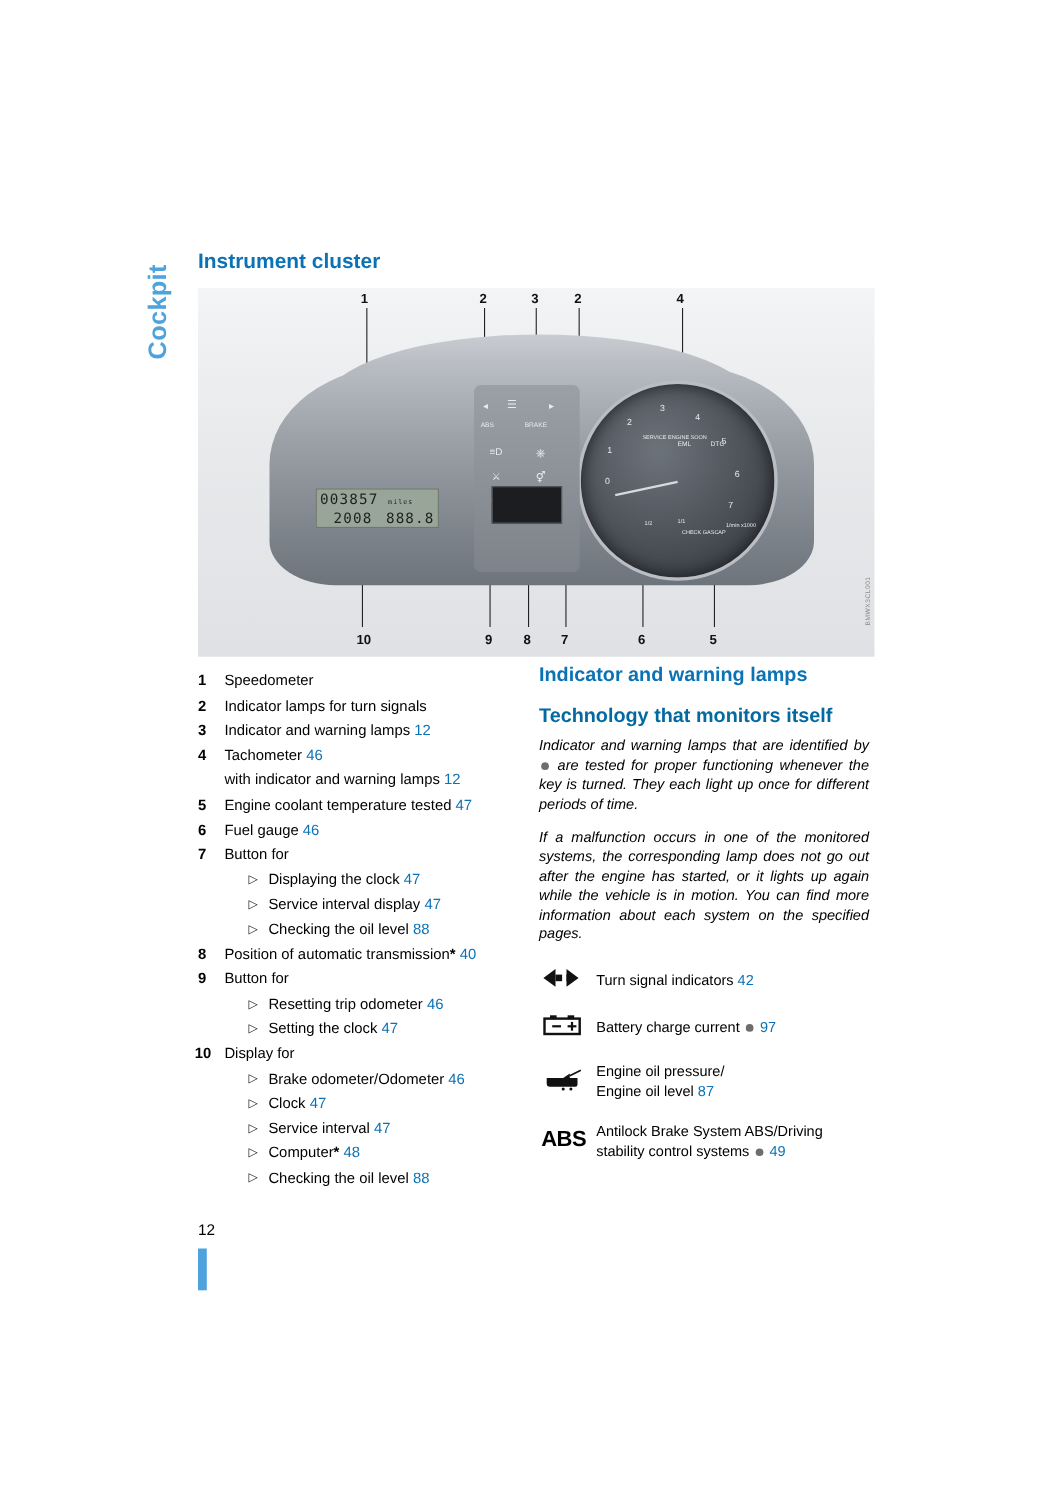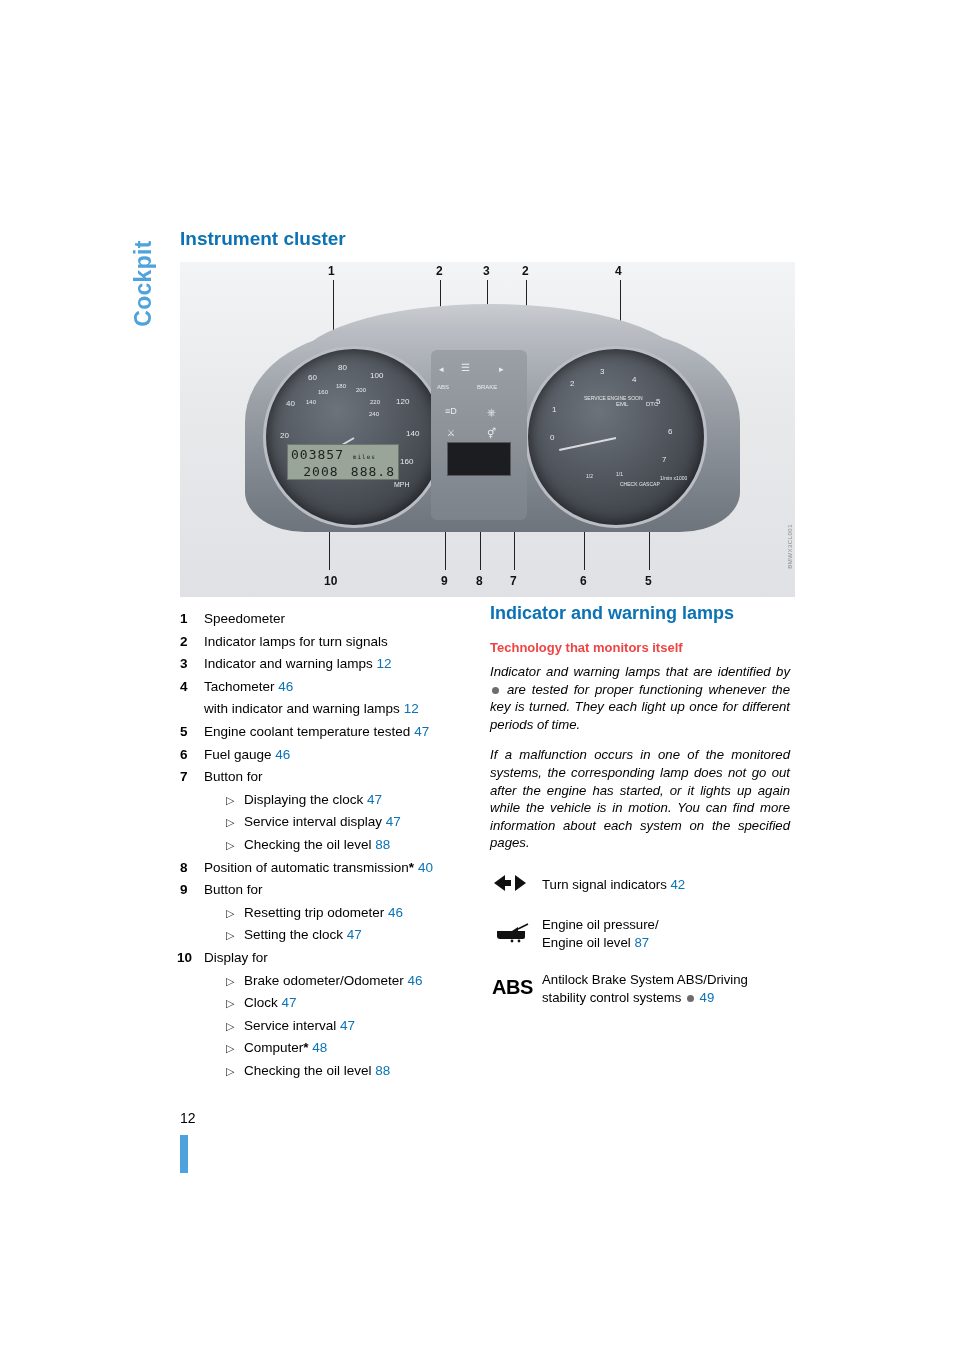--- a/index.html
+++ b/index.html
@@ -194,23 +194,23 @@
     top: 603px;
     width: 300px;
   }
   .h2 {
     font-size: 18px;
     font-weight: bold;
     color: #0b72b5;
     margin: 0 0 16px 0;
   }
   .h3 {
-    font-size: 13px;
-    font-weight: bold;
-    color: #ef4444;
+    font-size: 18px;
+    font-weight: bold;
+    color: #0369a1;
     margin: 0 0 8px 0;
   }
   .para {
     font-size: 13.2px;
     line-height: 17.6px;
     margin: 0 0 13px 0;
     text-align: justify;
     font-style: italic;
   }
   .dotmark {
@@ -302,38 +302,20 @@
     <div class="lead" style="left:265px; top:268px; height:40px;"></div>
     <div class="lead" style="left:300px; top:268px; height:40px;"></div>
     <div class="lead" style="left:334px; top:268px; height:40px;"></div>
     <div class="lead" style="left:404px; top:252px; height:56px;"></div>
     <div class="lead" style="left:469px; top:252px; height:56px;"></div>
 
     <div class="cluster-body">
       <div class="hood"></div>
       <div class="shroud"></div>
 
-      <div class="dial dial-speed">
-        <div class="dial-face-text" style="left:72px; top:14px;">80</div>
-        <div class="dial-face-text" style="left:104px; top:22px;">100</div>
-        <div class="dial-face-text" style="left:42px; top:24px;">60</div>
-        <div class="dial-face-text" style="left:20px; top:50px;">40</div>
-        <div class="dial-face-text" style="left:14px; top:82px;">20</div>
-        <div class="dial-face-text" style="left:130px; top:48px;">120</div>
-        <div class="dial-face-text" style="left:140px; top:80px;">140</div>
-        <div class="dial-face-text" style="left:134px; top:108px;">160</div>
-        <div class="dial-face-text" style="left:104px; top:50px; font-size:6px;">220</div>
-        <div class="dial-face-text" style="left:103px; top:62px; font-size:6px;">240</div>
-        <div class="dial-face-text" style="left:90px; top:38px; font-size:6px;">200</div>
-        <div class="dial-face-text" style="left:70px; top:34px; font-size:6px;">180</div>
-        <div class="dial-face-text" style="left:52px; top:40px; font-size:6px;">160</div>
-        <div class="dial-face-text" style="left:40px; top:50px; font-size:6px;">140</div>
-        <div class="needle" style="left:88px; top:88px; width:56px; transform: rotate(150deg);"></div>
-        <div class="dial-face-text" style="left:128px; top:132px; font-size:7px;">MPH</div>
-      </div>
 
       <div class="dial dial-tach">
         <div class="dial-face-text" style="left:22px; top:84px;">0</div>
         <div class="dial-face-text" style="left:24px; top:56px;">1</div>
         <div class="dial-face-text" style="left:42px; top:30px;">2</div>
         <div class="dial-face-text" style="left:72px; top:18px;">3</div>
         <div class="dial-face-text" style="left:104px; top:26px;">4</div>
         <div class="dial-face-text" style="left:128px; top:48px;">5</div>
         <div class="dial-face-text" style="left:140px; top:78px;">6</div>
         <div class="dial-face-text" style="left:134px; top:106px;">7</div>
@@ -503,20 +485,37 @@
             <polygon points="34,10 23,2 23,18" fill="#111"></polygon>
             <rect x="23" y="7" width="6" height="6" fill="#111"></rect>
           </svg>
         </div>
         <div class="lamp-txt">
           <span>Turn signal indicators</span>
           <span class="pg">42</span>
         </div>
       </div>
 
+      <div class="lamp-row">
+        <div class="lamp-ico">
+          <svg width="46" height="24" viewBox="0 0 46 24" aria-hidden="true">
+            <rect x="3" y="6" width="32" height="14" fill="none" stroke="#111" stroke-width="2.2"></rect>
+            <rect x="8" y="3" width="6" height="3.5" fill="#111"></rect>
+            <rect x="24" y="3" width="6" height="3.5" fill="#111"></rect>
+            <rect x="10" y="12" width="8" height="2" fill="#111"></rect>
+            <rect x="24" y="12" width="8" height="2" fill="#111"></rect>
+            <rect x="27" y="9" width="2" height="8" fill="#111"></rect>
+          </svg>
+        </div>
+        <div class="lamp-txt">
+          <span>Battery charge current</span>
+          <span class="dotmark"></span>
+          <span class="pg">97</span>
+        </div>
+      </div>
 
 
       <div class="lamp-row">
         <div class="lamp-ico">
           <svg width="46" height="24" viewBox="0 0 46 24" aria-hidden="true">
             <path d="M5 16 L5 11 L20 11 L26 7 L26 11 L33 11 L33 17 Q33 19 31 19 L8 19 Q5 19 5 16 Z" fill="#111"></path>
             <path d="M26 9 L36 4" stroke="#111" stroke-width="1.6" fill="none"></path>
             <circle cx="20" cy="21" r="1.4" fill="#111"></circle>
             <circle cx="27" cy="21" r="1.4" fill="#111"></circle>
           </svg>

